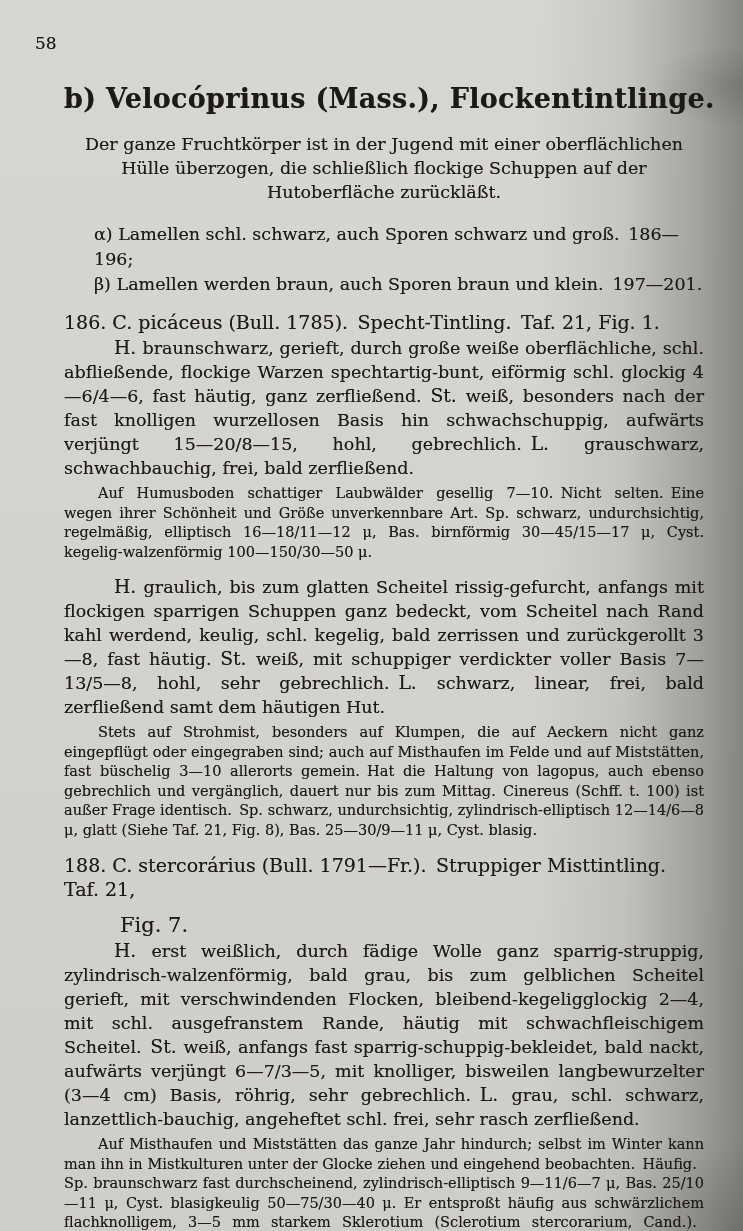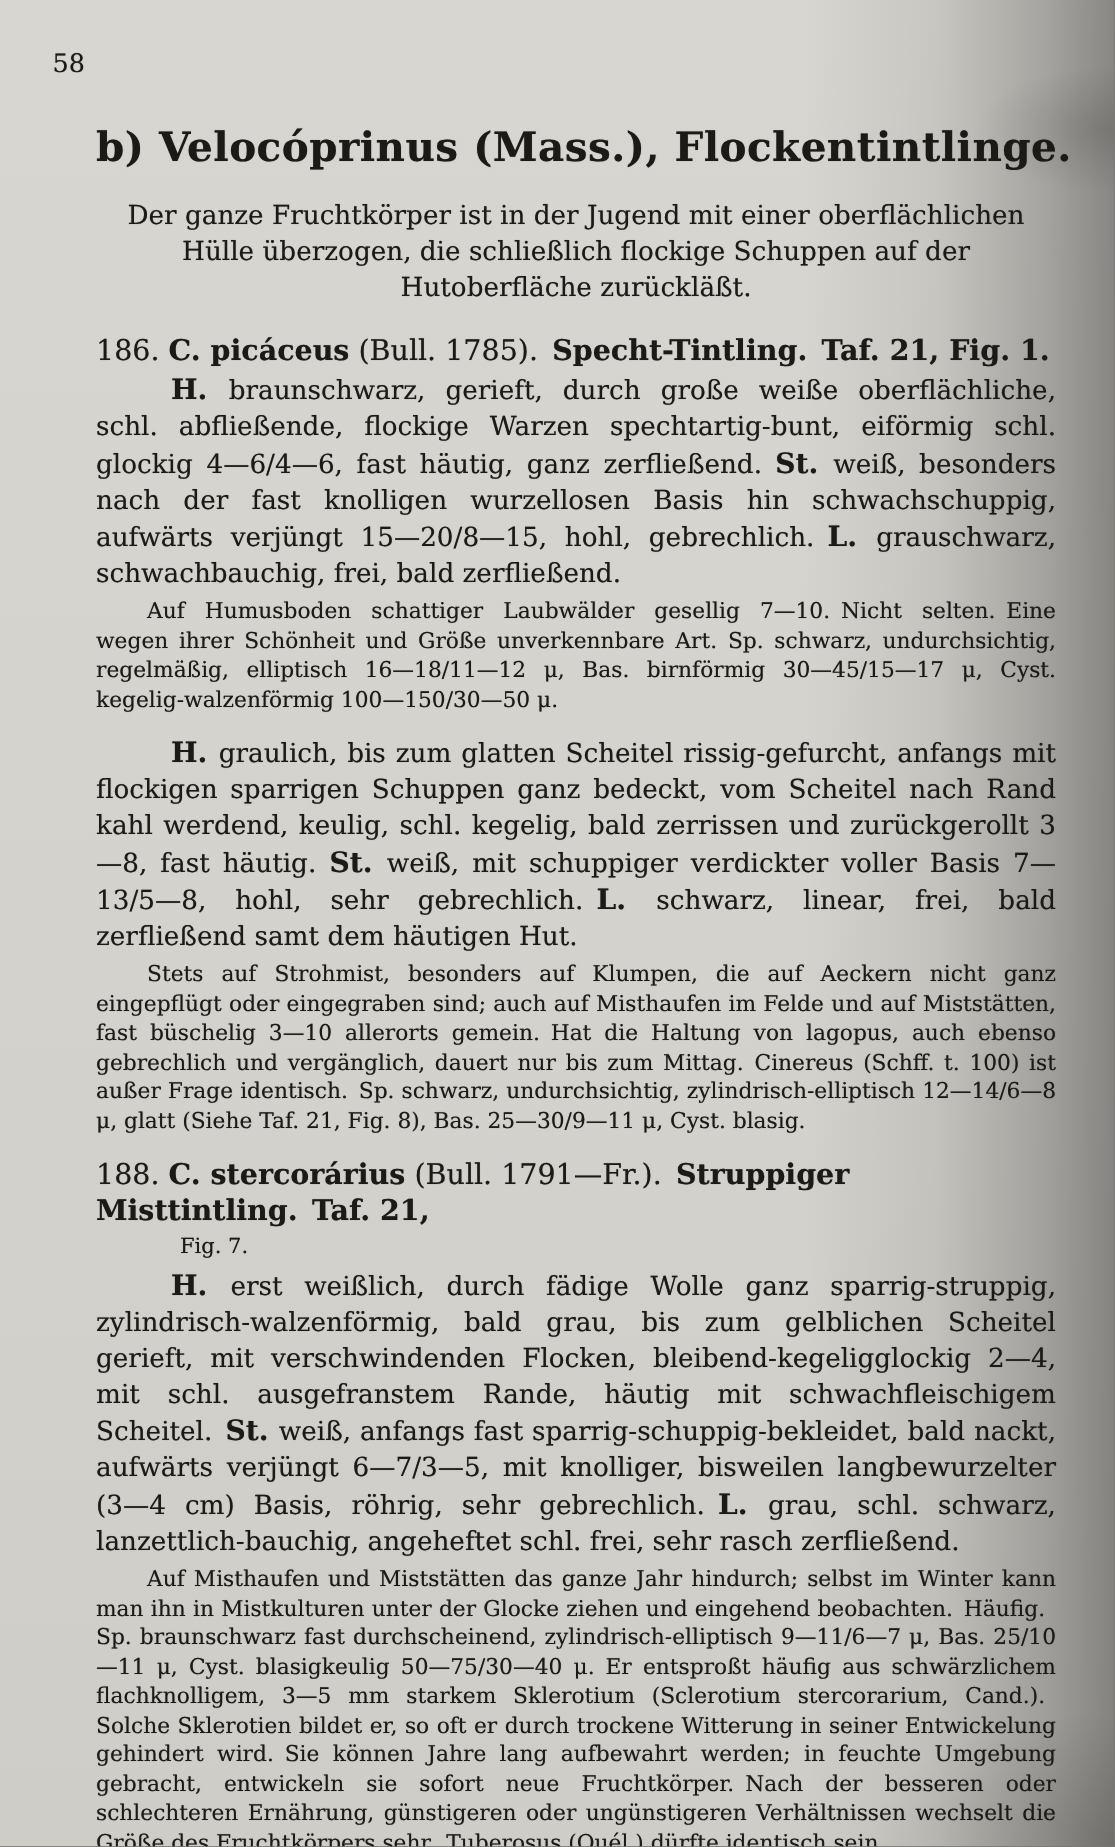--- a/index.html
+++ b/index.html
@@ -24,41 +24,45 @@
   .main-heading{
     margin:25px 0 9px 0;
     font-size:27px;font-weight:bold;letter-spacing:.3px;
     white-space:nowrap;
   }
   .intro{margin:18px;font-size:17.5px;line-height:24px;text-align:center;}
   .key{margin:13px 0 0 30px;}
   .key p{margin:0;font-size:17.5px;line-height:25px;}
   .entry{margin-top:13px;}
   .entry-head{margin:0;font-size:19px;line-height:24px;}
-  .head-cont{margin:0 0 0 56px;font-size:14px;line-height:24px;}
+  .head-cont{margin:12px 0 0 56px;font-size:21px;line-height:24px;}
   .body{margin:2px 0 0 0;font-size:17.5px;line-height:24px;text-align:justify;text-indent:50px;}
   .note{margin:4px 0 0 0;font-size:14.5px;line-height:19.5px;text-align:justify;text-indent:34px;}
-  .b{font-weight:bold;}
+  .b{font-weight:normal;}
   .i{}
   .body > .b{font-size:1.07em;}
 </style>
 </head>
 <body>
 
 <div class="page">
   <div class="content">
 
     <div class="pagehead">
       <span class="pageno">58</span>
     </div>
 
     <h1 class="main-heading">b) Velocóprinus (Mass.), Flockentintlinge.</h1>
 
     <p class="intro">Der ganze Fruchtkörper ist in der Jugend mit einer oberflächlichen Hülle überzogen, die schließlich flockige Schuppen auf der Hutoberfläche zurückläßt.</p>
 
+    <div class="key">
+      <p>α) Lamellen schl. schwarz, auch Sporen schwarz und groß. 186—196;</p>
+      <p>β) Lamellen werden braun, auch Sporen braun und klein. 197—201.</p>
+    </div>
 
     <section class="entry">
       <p class="entry-head"><span>186. </span><span class="b">C. picáceus</span><span> (Bull. 1785). </span><span class="b">Specht-Tintling. Taf. 21, Fig. 1.</span></p>
       <p class="body"><span class="b">H. </span><span class="i">braunschwarz</span><span>, gerieft, </span><span class="i">durch große weiße</span><span> oberflächliche, schl. abfließende, </span><span class="i">flockige Warzen spechtartig-bunt</span><span>, eiförmig schl. glockig 4—6/4—6, fast häutig, ganz zerfließend. </span><span class="b">St. </span><span>weiß, besonders nach der fast knolligen wurzellosen Basis hin schwachschuppig, aufwärts verjüngt 15—20/8—15, hohl, gebrechlich. </span><span class="b">L. </span><span>grauschwarz, schwachbauchig, frei, bald zerfließend.</span></p>
       <p class="note"><span class="i">Auf Humusboden schattiger Laubwälder</span><span> gesellig 7—10. Nicht selten. Eine wegen ihrer Schönheit und Größe unverkennbare Art. Sp. schwarz, undurchsichtig, regelmäßig, elliptisch 16—18/11—12 μ, Bas. birnförmig 30—45/15—17 μ, Cyst. kegelig-walzenförmig 100—150/30—50 μ.</span></p>
     </section>
 
     <section class="entry">
       <p class="body"><span class="b">H. </span><span>graulich, bis zum glatten Scheitel rissig-gefurcht, anfangs </span><span class="i">mit</span><span> flockigen </span><span class="i">sparrigen Schuppen</span><span> ganz bedeckt, vom Scheitel nach Rand kahl werdend, keulig, schl. kegelig, </span><span class="i">bald zerrissen und zurückgerollt</span><span> 3—8, fast häutig. </span><span class="b">St. </span><span>weiß, mit schuppiger verdickter voller Basis 7—13/5—8, hohl, sehr gebrechlich. </span><span class="b">L. </span><span>schwarz, </span><span class="i">linear</span><span>, frei, bald zerfließend samt dem häutigen Hut.</span></p>
       <p class="note"><span>Stets auf Strohmist, besonders auf Klumpen, die auf Aeckern nicht ganz eingepflügt oder eingegraben sind; auch auf Misthaufen im Felde und auf Miststätten, fast büschelig 3—10 allerorts gemein. Hat die Haltung von lagopus, auch ebenso gebrechlich und vergänglich, dauert nur bis zum Mittag. Cinereus (Schff. t. 100) ist außer Frage identisch. Sp. schwarz, undurchsichtig, zylindrisch-elliptisch 12—14/6—8 μ, glatt (Siehe Taf. 21, Fig. 8), Bas. 25—30/9—11 μ, Cyst. blasig.</span></p>

